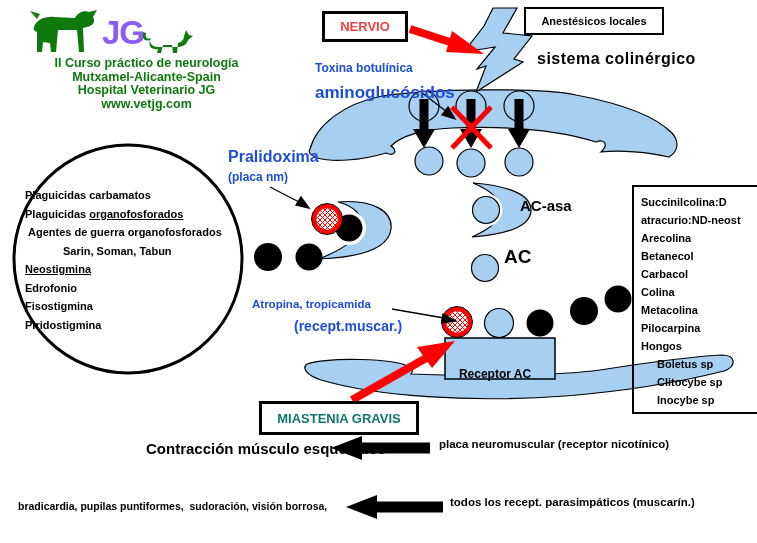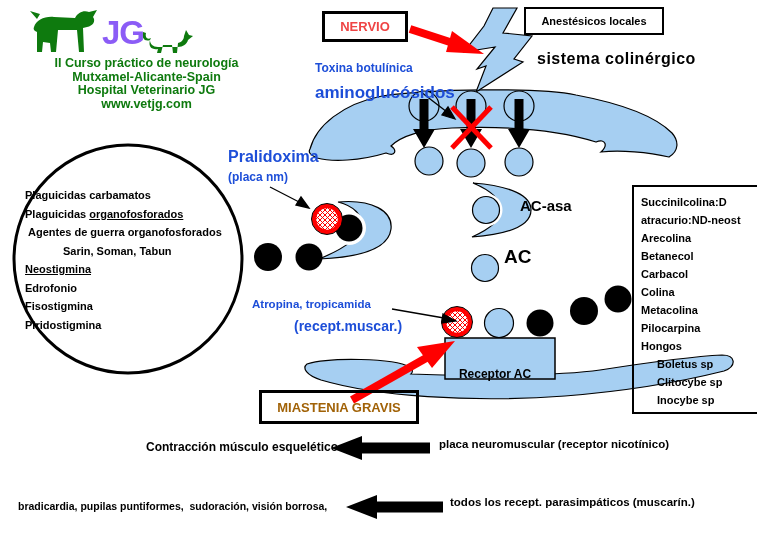--- a/index.html
+++ b/index.html
@@ -8,21 +8,21 @@
   .abs{position:absolute;}
   svg{position:absolute;left:0;top:0;}
   
   .logo-jg{left:102px;top:14px;font-size:33px;color:#8b5cf6;letter-spacing:-1px;}
   .header-text{left:0;top:57px;width:237px;text-align:center;color:#0e7a0e;
                font-size:12.5px;line-height:13.5px;padding-left:28px;}
   
   .box{border:3px solid #000;display:flex;align-items:center;justify-content:center;}
   .nervio-box{left:322px;top:11px;width:80px;height:25px;color:#ef4444;font-size:13px;}
   .anest-box{left:524px;top:7px;width:136px;height:24px;border-width:2.5px;font-size:11px;}
-  .miastenia-box{left:259px;top:390px;width:154px;height:28px;color:#a16207;font-size:13px;}
+  .miastenia-box{left:259px;top:401px;width:154px;height:28px;color:#0f766e;font-size:13px;}
   .rightbox{left:632px;top:185px;width:121px;height:219px;border:2px solid #000;
             background:transparent;padding:6px 0 0 7px;font-size:11px;line-height:18px;}
   .rightbox .indent{padding-left:16px;}
   
   .title{left:537px;top:50px;font-size:16px;letter-spacing:0.5px;}
   
   .red{color:#1d4ed8;}
   .toxina1{left:315px;top:61px;font-size:12px;}
   .toxina2{left:315px;top:83px;font-size:17px;}
   .pralid1{left:228px;top:148px;font-size:16px;}
@@ -32,21 +32,21 @@
   
   .circle-text{left:25px;top:186px;width:218px;font-size:11px;line-height:18.5px;}
   .circle-text .i1{padding-left:3px;}
   .circle-text .i2{padding-left:38px;}
   .ul{text-decoration:underline;}
   
   .acasa-label{left:520px;top:197px;font-size:15px;}
   .ac-label{left:504px;top:246px;font-size:19px;}
   .receptor-label{left:447px;top:351px;width:96px;text-align:center;font-size:12px;margin-top:16px;}
   
-  .contraccion{left:146px;top:440px;font-size:12px;}
+  .contraccion{left:146px;top:440px;font-size:15px;}
   .placa{left:439px;top:438px;font-size:11.5px;}
   .todos{left:450px;top:496px;font-size:11.5px;}
   .effects{left:18px;top:464px;font-size:10.5px;line-height:17px;white-space:pre-wrap;}
 </style>
 </head>
 <body>
 
 <div id="stage">
 
   <svg width="757" height="543" viewBox="0 0 757 543">

